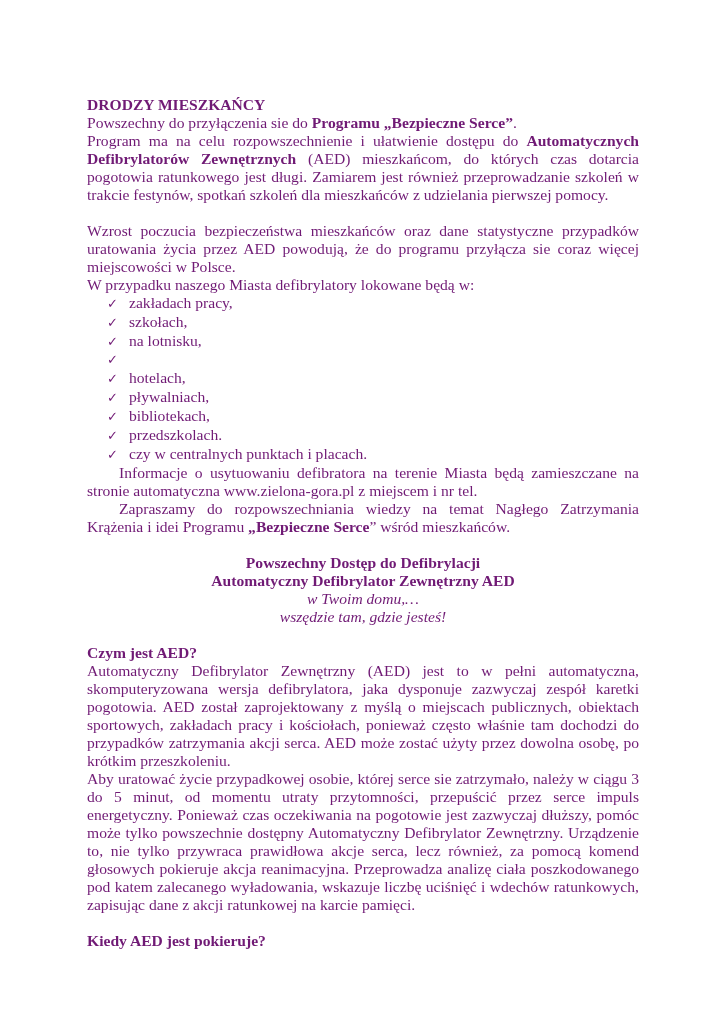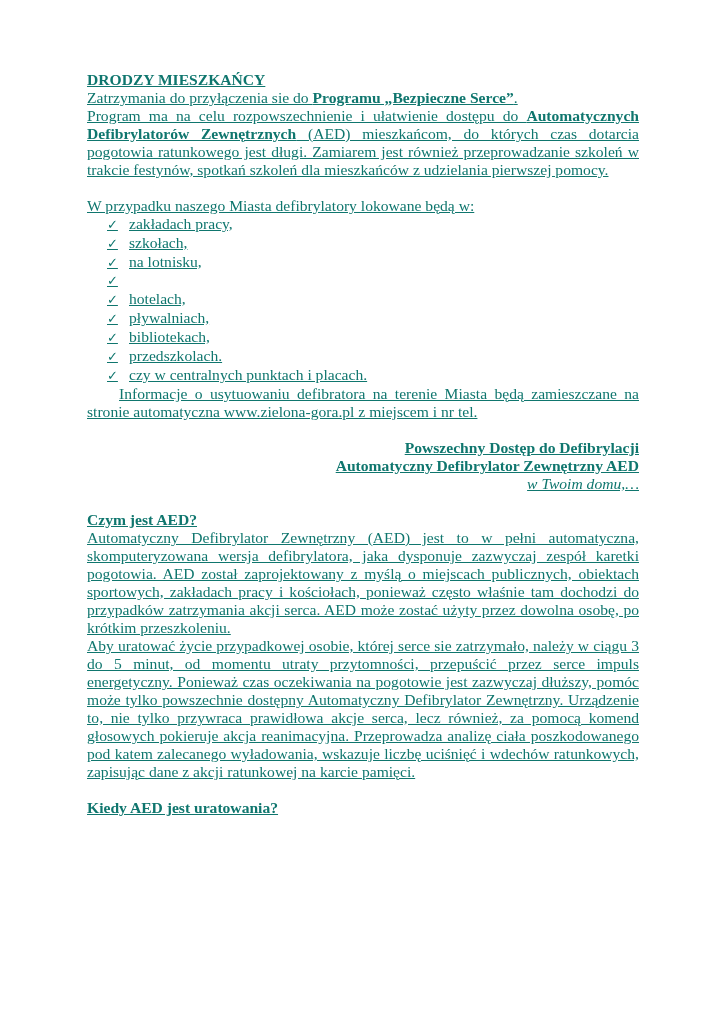--- a/index.html
+++ b/index.html
@@ -1,44 +1,45 @@
 <!DOCTYPE html>
 <html><head>
 <meta charset="utf-8">
 <style>
   html, body { margin: 0; padding: 0; background: #ffffff; }
   body { width: 725px; height: 1024px; position: relative; overflow: hidden; }
   .page {
-    position: absolute; left: 87px; top: 71px; width: 552px;
+    position: absolute; left: 87px; top: 96px; width: 552px;
     font-family: "Liberation Serif", "DejaVu Serif", serif;
-    font-size: 15.6px; line-height: 18px; color: #0f766e; text-decoration: underline;
+    font-size: 15.6px; line-height: 18px; color: #701a75;
   }
   p { margin: 0; }
   .justify-last { text-align: justify; text-align-last: left; }
   .gap { height: 18px; }
   .heading { font-weight: bold; }
   .indent { text-indent: 32px; }
   ul.checks { list-style: none; margin: 0; padding: 0 0 0 20px; }
   ul.checks li { display: flex; align-items: baseline; }
   ul.checks .check { width: 22px; flex: none; font-family: "DejaVu Sans", sans-serif; font-size: 13px; }
-  .center { text-align: right; }
+  .center { text-align: center; }
   .center b { font-weight: bold; }
   .italic { font-style: italic; }
 </style>
 </head>
 <body>
 
 <div class="page">
 
   <p class="heading">DRODZY MIESZKAŃCY</p>
-  <p><span>Zatrzymania do przyłączenia sie do </span><b>Programu „Bezpieczne Serce”</b><span>.</span></p>
+  <p><span>Powszechny do przyłączenia sie do </span><b>Programu „Bezpieczne Serce”</b><span>.</span></p>
   <p class="justify-last"><span>Program ma na celu rozpowszechnienie i ułatwienie dostępu do </span><b>Automatycznych Defibrylatorów Zewnętrznych</b><span> (AED) mieszkańcom, do których czas dotarcia pogotowia ratunkowego jest długi. Zamiarem jest również przeprowadzanie szkoleń w trakcie festynów, spotkań szkoleń dla mieszkańców z udzielania pierwszej pomocy.</span></p>
 
   <div class="gap"></div>
 
+  <p class="justify-last">Wzrost poczucia bezpieczeństwa mieszkańców oraz dane statystyczne przypadków uratowania życia przez AED powodują, że do programu przyłącza sie coraz więcej miejscowości w Polsce.</p>
   <p>W przypadku naszego Miasta defibrylatory lokowane będą w:</p>
   <ul class="checks" id="locations-list">
       <li>
         <span class="check">✓</span>
         <span>zakładach pracy,</span>
       </li>
       <li>
         <span class="check">✓</span>
         <span>szkołach,</span>
       </li>
@@ -64,31 +65,33 @@
       <li>
         <span class="check">✓</span>
         <span>przedszkolach.</span>
       </li>
       <li>
         <span class="check">✓</span>
         <span>czy w centralnych punktach i placach.</span>
       </li>
     </ul>
   <p class="justify-last indent">Informacje o usytuowaniu defibratora na terenie Miasta będą zamieszczane na stronie automatyczna www.zielona-gora.pl z miejscem i nr tel.</p>
+  <p class="justify-last indent"><span>Zapraszamy do rozpowszechniania wiedzy na temat Nagłego Zatrzymania Krążenia i idei Programu </span><b>„Bezpieczne Serce</b><span>” wśród mieszkańców.</span></p>
 
   <div class="gap"></div>
 
   <div class="center">
     <p><b>Powszechny Dostęp do Defibrylacji</b></p>
     <p><b>Automatyczny Defibrylator Zewnętrzny AED</b></p>
     <p class="italic">w Twoim domu,…</p>
+    <p class="italic">wszędzie tam, gdzie jesteś!</p>
   </div>
 
   <div class="gap"></div>
 
   <p class="heading">Czym jest AED?</p>
   <p class="justify-last">Automatyczny Defibrylator Zewnętrzny (AED) jest to w pełni automatyczna, skomputeryzowana wersja defibrylatora, jaka dysponuje zazwyczaj zespół karetki pogotowia. AED został zaprojektowany z myślą o miejscach publicznych, obiektach sportowych, zakładach pracy i kościołach, ponieważ często właśnie tam dochodzi do przypadków zatrzymania akcji serca. AED może zostać użyty przez dowolna osobę, po krótkim przeszkoleniu.</p>
   <p class="justify-last">Aby uratować życie przypadkowej osobie, której serce sie zatrzymało, należy w ciągu 3 do 5 minut, od momentu utraty przytomności, przepuścić przez serce impuls energetyczny. Ponieważ czas oczekiwania na pogotowie jest zazwyczaj dłuższy, pomóc może tylko powszechnie dostępny Automatyczny Defibrylator Zewnętrzny. Urządzenie to, nie tylko przywraca prawidłowa akcje serca, lecz również, za pomocą komend głosowych pokieruje akcja reanimacyjna. Przeprowadza analizę ciała poszkodowanego pod katem zalecanego wyładowania, wskazuje liczbę uciśnięć i wdechów ratunkowych, zapisując dane z akcji ratunkowej na karcie pamięci.</p>
 
   <div class="gap"></div>
 
-  <p class="heading">Kiedy AED jest uratowania?</p>
+  <p class="heading">Kiedy AED jest pokieruje?</p>
 </div>
 
 </body></html>

